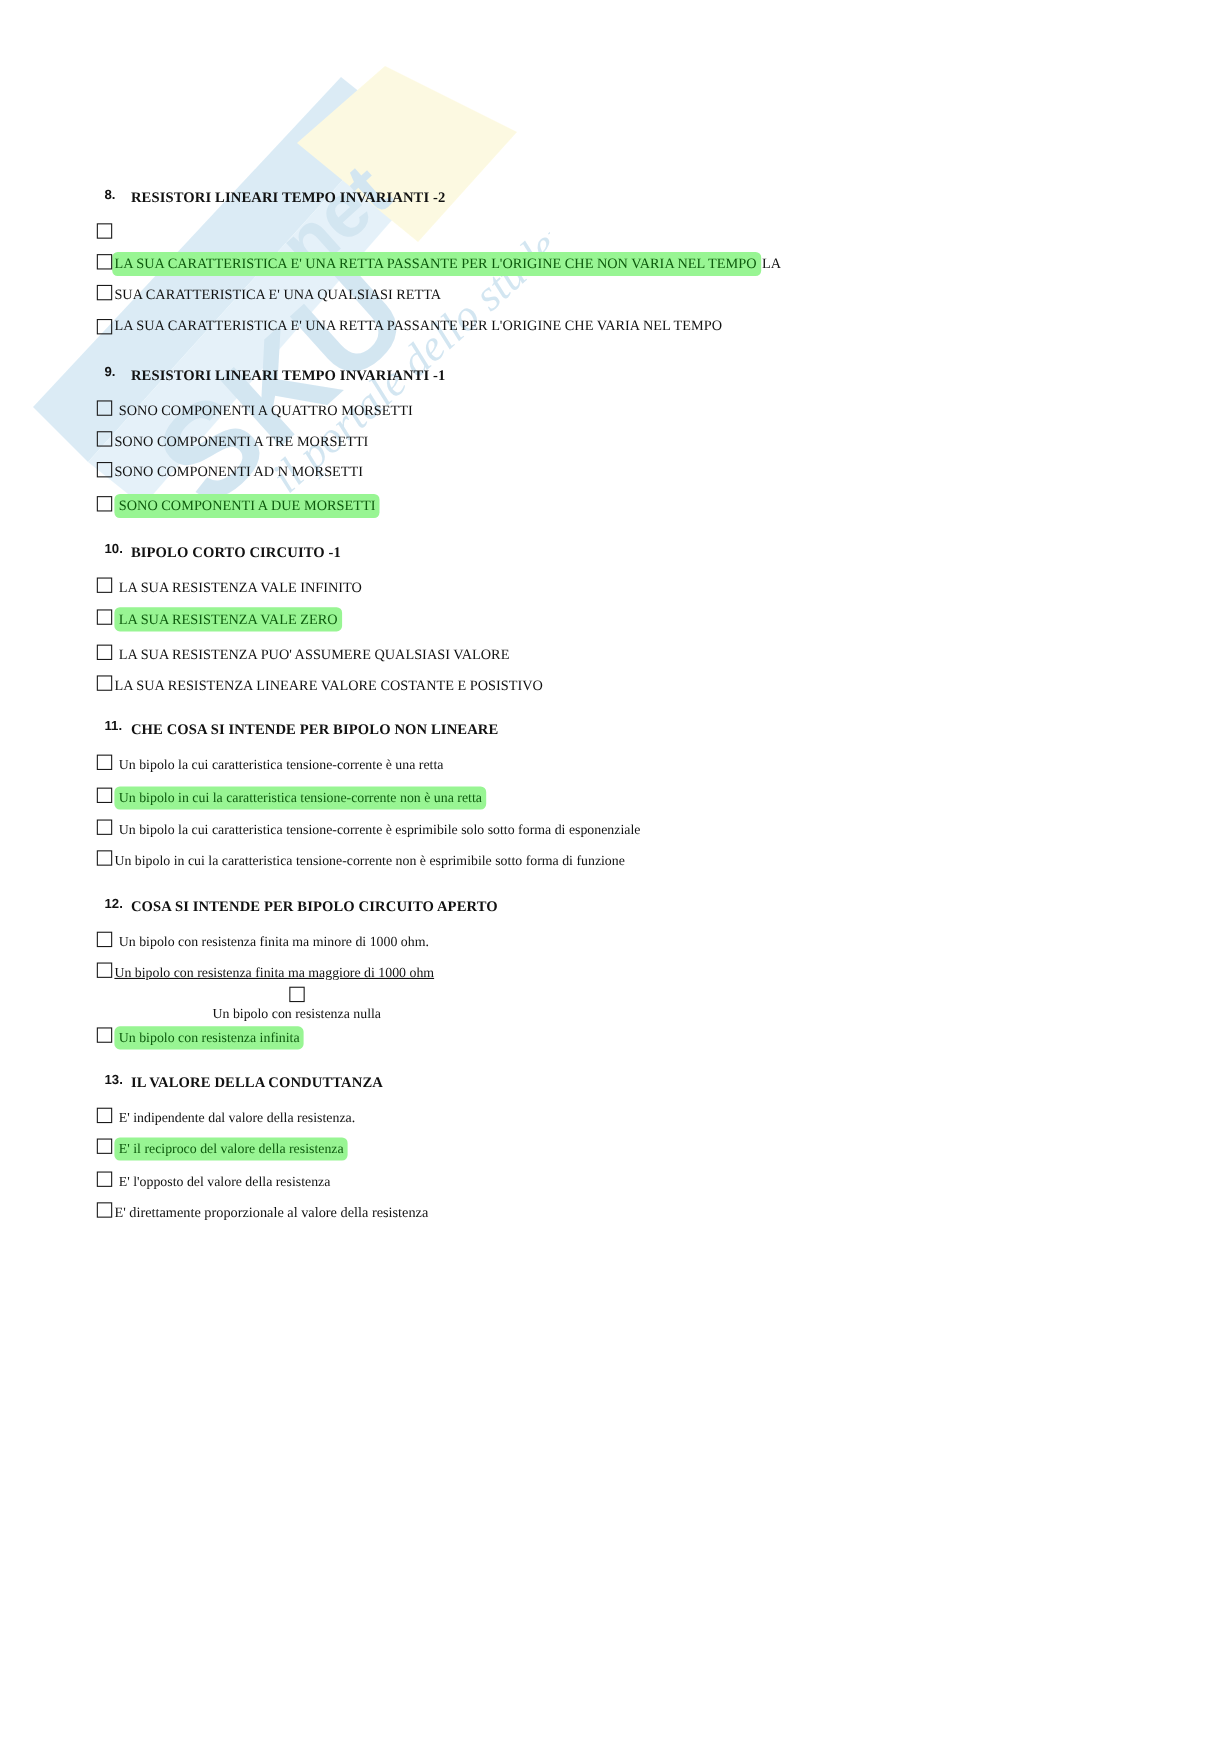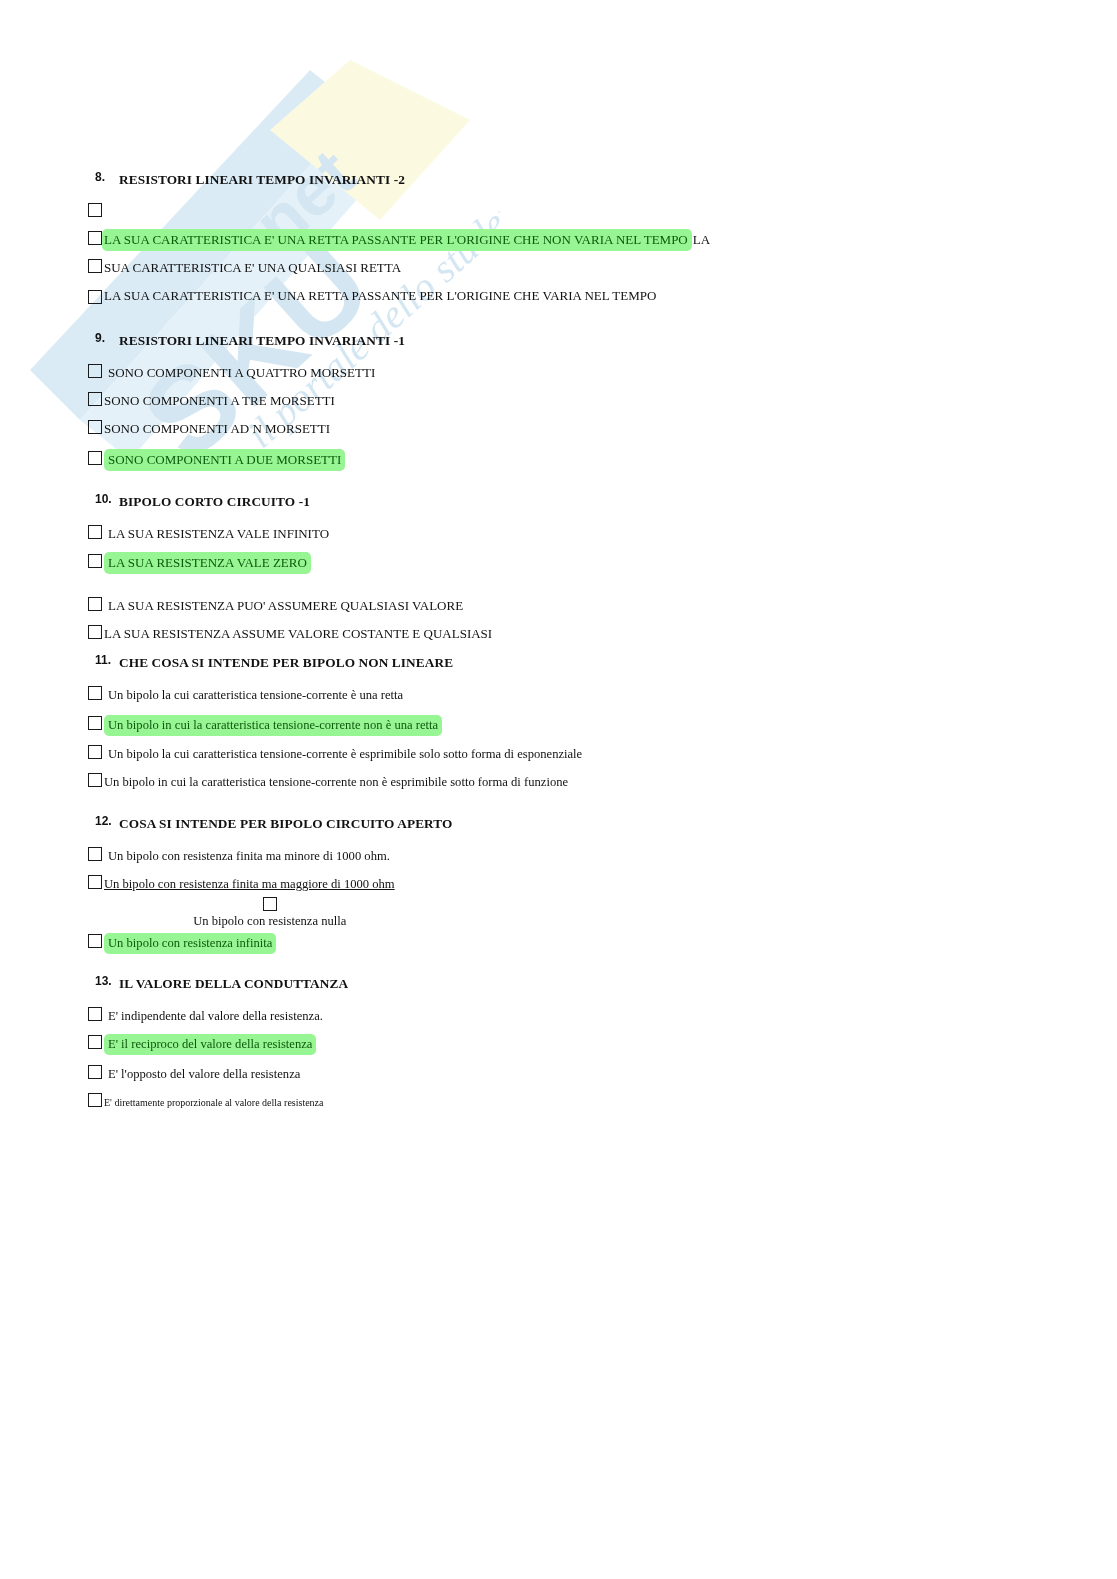--- a/index.html
+++ b/index.html
@@ -165,27 +165,27 @@
       <span class="q-title">BIPOLO CORTO CIRCUITO -1</span>
     </div>
     <div class="option" style="margin-top:6px;">
       <span class="checkbox"></span>
       <span class="opt-text upper spaced">LA SUA RESISTENZA VALE INFINITO</span>
     </div>
     <div class="option" style="margin-top:1px;">
       <span class="checkbox"></span>
       <span class="opt-text upper correct spaced">LA SUA RESISTENZA VALE ZERO</span>
     </div>
-    <div class="option" style="margin-top:15px;text-align:right;">
+    <div class="option" style="margin-top:4px;text-align:right;">
       <span class="checkbox"></span>
       <span class="opt-text upper spaced">LA SUA RESISTENZA PUO' ASSUMERE QUALSIASI VALORE</span>
     </div>
     <div class="option">
       <span class="checkbox"></span>
-      <span class="opt-text upper" style="padding-left:2px;">LA SUA RESISTENZA ASSUME VALORE COSTANTE E QUALSIASI</span>
+      <span class="opt-text upper" style="padding-left:2px;">LA SUA RESISTENZA LINEARE VALORE COSTANTE E POSISTIVO</span>
     </div>
   </div>
 
   <div class="question" style="top:655px;">
     <div class="q-header">
       <span class="q-number">11.</span>
       <span class="q-title">CHE COSA SI INTENDE PER BIPOLO NON LINEARE</span>
     </div>
     <div class="option" style="margin-top:6px;">
       <span class="checkbox"></span>
@@ -240,17 +240,17 @@
     <div class="option" style="margin-top:0;">
       <span class="checkbox"></span>
       <span class="opt-text correct spaced" style="font-size:12.6px;">E' il reciproco del valore della resistenza</span>
     </div>
     <div class="option" style="margin-top:2px;">
       <span class="checkbox"></span>
       <span class="opt-text spaced" style="font-size:12.6px;">E' l'opposto del valore della resistenza</span>
     </div>
     <div class="option">
       <span class="checkbox"></span>
-      <span class="opt-text" style="font-size:10px; padding-left:2px;">E' direttamente proporzionale al valore della resistenza</span>
+      <span class="opt-text" style="font-size:13px; padding-left:2px;">E' direttamente proporzionale al valore della resistenza</span>
     </div>
   </div>
 
 </div>
 
 </body></html>

